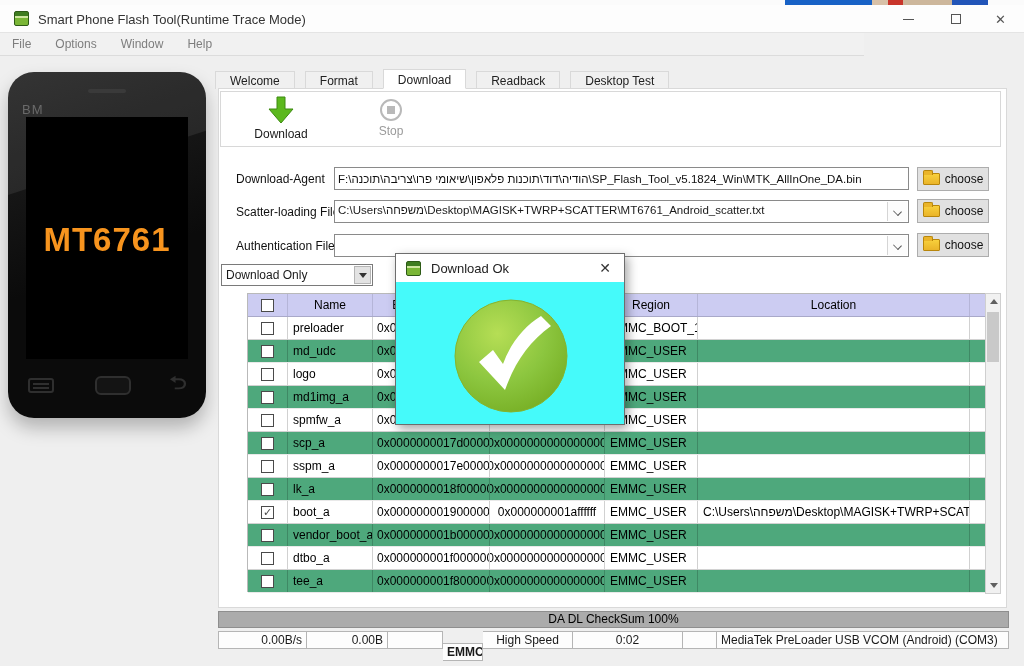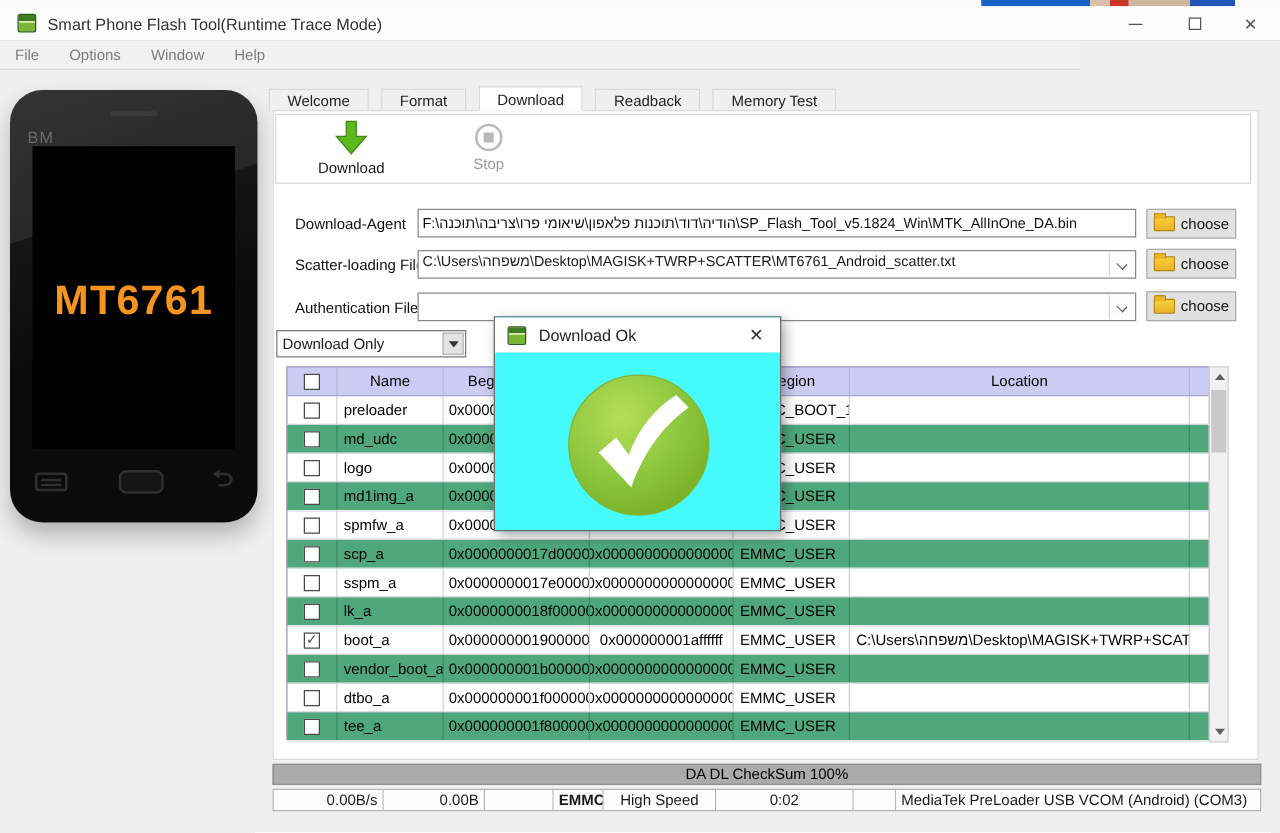--- a/index.html
+++ b/index.html
@@ -67,21 +67,21 @@
   .folder { width:17px; height:12px; background:linear-gradient(#f8d03c,#eab429); border:1px solid #b8860b; border-radius:1px; position:relative; }
   .folder:before { content:""; position:absolute; left:-1px; top:-4px; width:8px; height:4px; background:#eab429; border:1px solid #b8860b; border-bottom:none; border-radius:2px 2px 0 0; }
 
   
   .mode-combo { position:absolute; left:2px; top:175px; width:152px; height:22px; border:1px solid #7a7a7a; background:#fff; }
   .mode-combo .cval { position:absolute; left:4px; top:3px; font-size:12px; }
   .mode-arrow { position:absolute; right:1px; top:1px; width:17px; height:18px; background:#e3e3e3; border:1px solid #b5b5b5; display:flex; align-items:center; justify-content:center; }
   .mode-arrow .tri { width:0; height:0; border-left:4px solid transparent; border-right:4px solid transparent; border-top:5px solid #333; }
 
   
-  .table { position:absolute; left:10px; top:204px; width:739px; height:299px; border:1px solid #b9b9b9; background:#8b5cf6; }
+  .table { position:absolute; left:28px; top:204px; width:739px; height:299px; border:1px solid #b9b9b9; background:#eab308; }
   .thead { display:flex; height:23px; background:#ccccf2; border-bottom:1px solid #a9a9c9; }
   .thead .c { display:flex; align-items:center; justify-content:center; font-size:12px; color:#000; border-right:1px solid #b5b5d8; }
   .trow { display:flex; height:23px; background:#fff; border-bottom:1px solid #d2d2d2; }
   .trow.green { background:#4ea87c; border-bottom:1px solid #e9e9e9; }
   .c { overflow:hidden; white-space:nowrap; }
   .c0 { width:40px; display:flex; align-items:center; justify-content:center; }
   .c1 { width:85px; } .c2 { width:117px; } .c3 { width:115px; } .c4 { width:93px; } .c5 { width:272px; }
   .trow .c { border-right:1px solid rgba(0,0,0,0.18); display:flex; align-items:center; font-size:12px; color:#000; }
   .trow .c1, .trow .c4, .trow .c5 { padding-left:5px; }
   .trow .c2, .trow .c3 { padding-left:4px; }
@@ -158,21 +158,21 @@
       <div class="nav-home"></div>
       <div class="nav-back">⮌</div>
     </div>
   </div>
 
   <div class="tabs">
     <div class="tab">Welcome</div>
     <div class="tab">Format</div>
     <div class="tab active">Download</div>
     <div class="tab">Readback</div>
-    <div class="tab">Memory Test</div>
+    <div class="tab">Desktop Test</div>
   </div>
 
   <div class="panel">
 
     <div class="toolbar">
       <div class="toolbtn" style="left:20px;">
         <svg class="dl-ic" viewBox="0 0 26 28">
           <path d="M9 1 h8 v12 h8 L13 27 1 13 h8 z" fill="#5cb81e" stroke="#3c8a10" stroke-width="1"></path>
         </svg>
         <span class="lbl">Download</span>
@@ -363,21 +363,21 @@
       </div>
     </div>
   </div>
 
   <div class="bstrip"></div>
   <div class="progress">DA DL CheckSum 100%</div>
   <div class="statusrow">
     <div class="scell r" style="width:89px;">0.00B/s</div>
     <div class="scell r" style="width:81px;">0.00B</div>
     <div class="scell" style="width:55px;"></div>
-    <div class="scell ctr b" style="width:40px;">EMMC</div>
+    <div class="scell ctr b" style="width:40px;margin-top:12px;">EMMC</div>
     <div class="scell ctr" style="width:90px;">High Speed</div>
     <div class="scell ctr" style="width:110px;">0:02</div>
     <div class="scell" style="width:34px;"></div>
     <div class="scell" style="flex:1;">MediaTek PreLoader USB VCOM (Android) (COM3)</div>
   </div>
 
   <div class="dialog">
     <div class="dtitle">
       <div class="appicon"></div>
       <div class="dtext">Download Ok</div>

